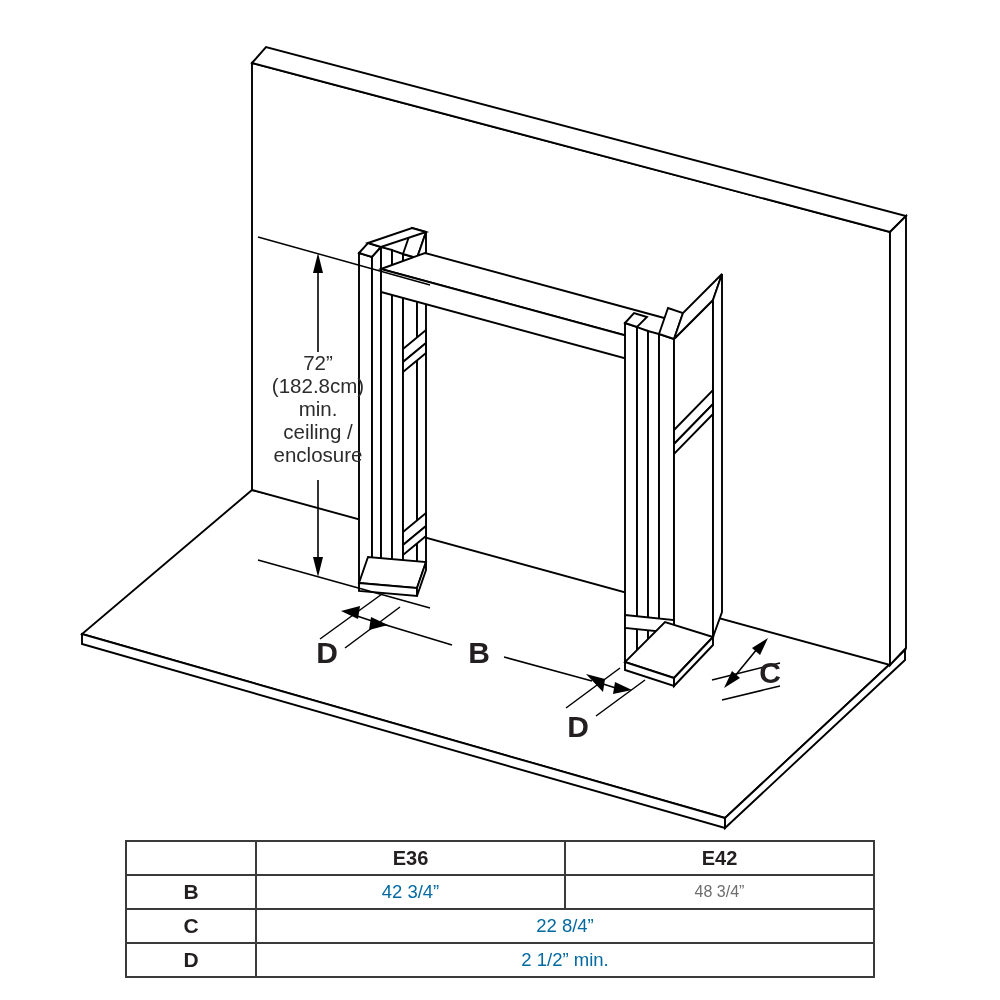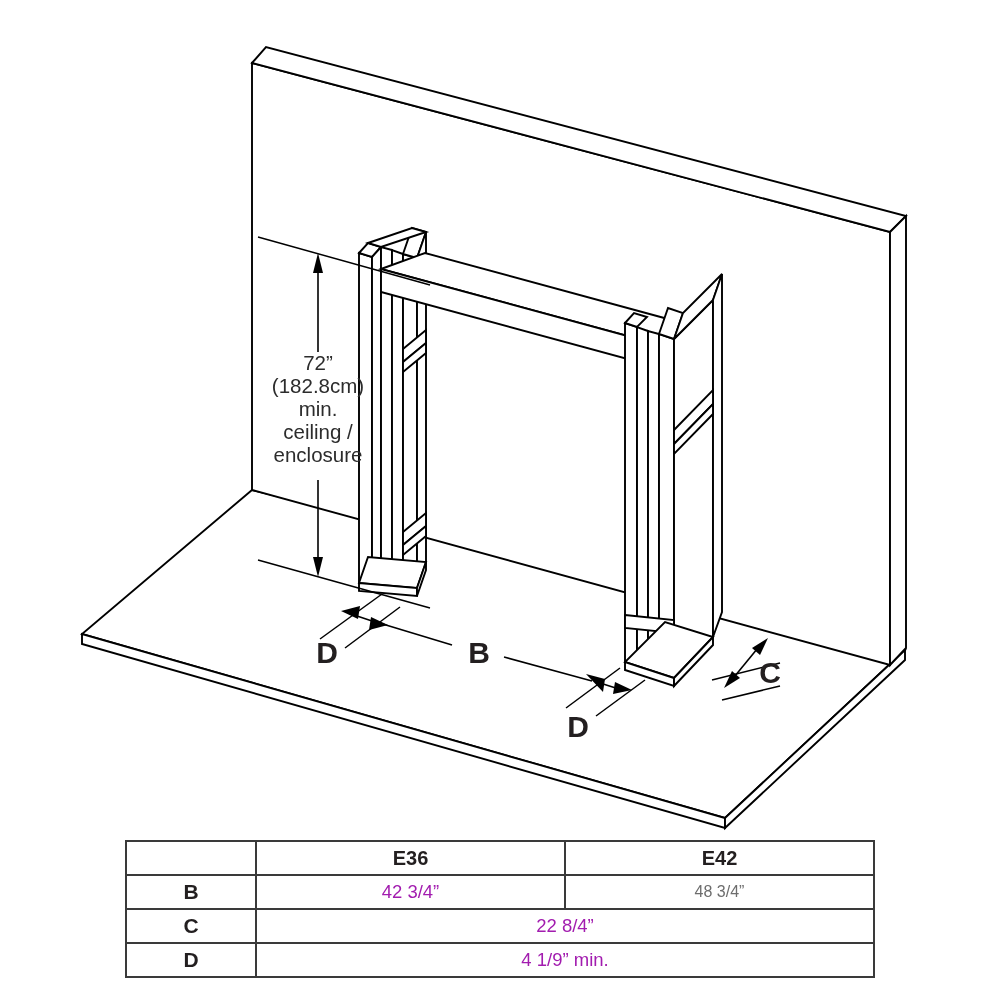--- a/index.html
+++ b/index.html
@@ -90,21 +90,21 @@
     font-weight: bold;
     color: #231f20;
   }
   td.colhead {
     font-size: 20px;
     font-weight: bold;
     color: #231f20;
   }
   td.val {
     font-size: 18.5px;
-    color: #a21caf;
+    color: #0369a1;
     font-weight: normal;
   }
   td.val-light {
     font-size: 16px;
     color: #6d6d6d;
     font-weight: normal;
   }
   td.blank { }
 </style>
 </head>
@@ -263,19 +263,19 @@
           <td class="rowhead">B</td>
           <td class="val">42 3/4”</td>
           <td class="val-light">48 3/4”</td>
         </tr>
         <tr>
           <td class="rowhead">C</td>
           <td class="val" colspan="2">22 8/4”</td>
         </tr>
         <tr>
           <td class="rowhead">D</td>
-          <td class="val" colspan="2">4 1/9” min.</td>
+          <td class="val" colspan="2">2 1/2” min.</td>
         </tr>
       </tbody>
     </table>
   </div>
 
 </div>
 
 </body></html>

